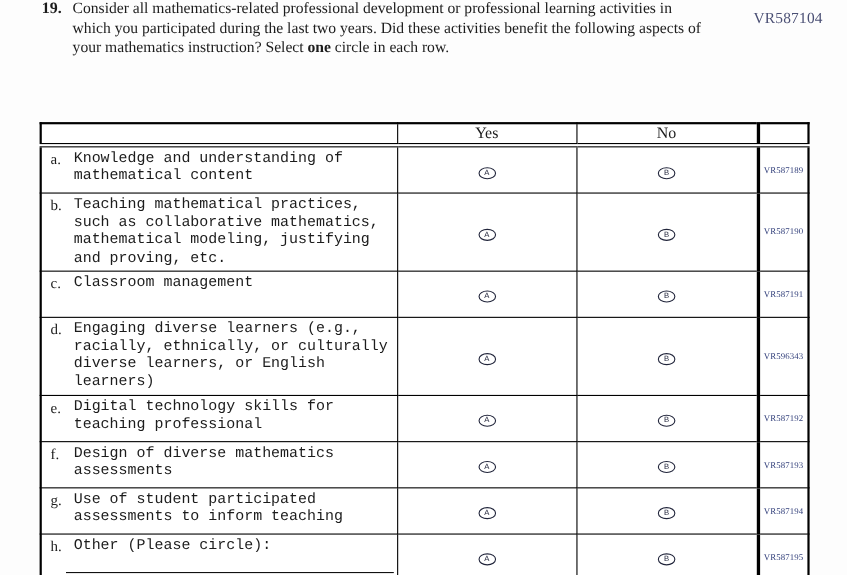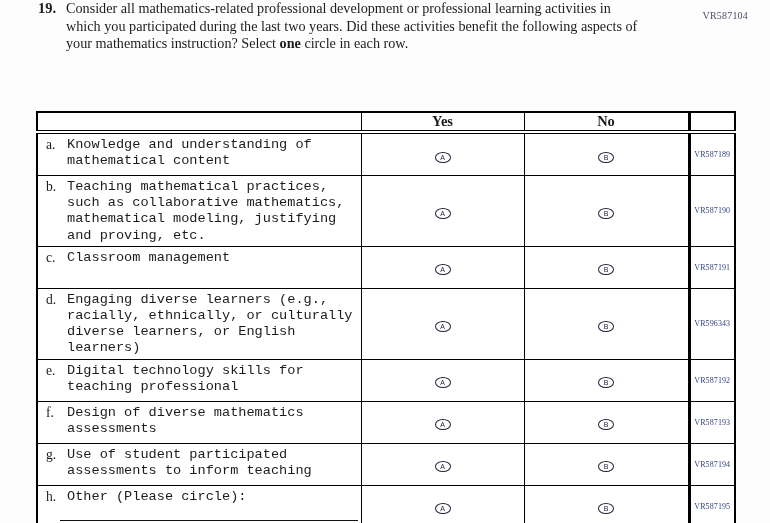--- a/index.html
+++ b/index.html
@@ -9,21 +9,21 @@
     font-family: "Liberation Serif", serif;
     color: #1c1c1c;
     position: relative;
     overflow: hidden;
   }
   .page { position: absolute; inset: 0; background: #fdfdfd; }
 
   
   .form-code {
     position: absolute; top: 10px; right: 22px;
-    font-size: 10px; letter-spacing: 0.2px;
+    font-size: 14px; letter-spacing: 0.2px;
     color: #4a4f74;
     font-family: "Liberation Serif", serif;
   }
 
   
   .question { position: absolute; left: 38px; top: 0; width: 612px; display: flex; }
   .q-num { font-weight: bold; font-size: 14.5px; width: 28px; flex: none; line-height: 17.5px; }
   .q-text { font-size: 14.2px; line-height: 17.5px; width: 578px; }
   .q-bold { font-weight: bold; }
 
@@ -38,21 +38,21 @@
   table.survey col.c-label  { width: 324px; }
   table.survey col.c-yes    { width: 163px; }
   table.survey col.c-no     { width: 165px; }
   table.survey col.c-code   { width: 46px; }
 
   table.survey { border: 2px solid #000; }
   table.survey th, table.survey td { border: 1.5px solid #000; }
 
   thead th {
     height: 15px;
-    font-size: 14.5px; font-weight: bold;
+    font-size: 14.5px; font-weight: normal;
     text-align: center; vertical-align: middle;
     border-bottom: 4px double #000 !important;
   }
   td.code-cell, th.code-cell { border-left: 3.5px solid #000 !important; }
 
   td.label-cell {
     vertical-align: top;
     padding: 3px 4px 2px 8px;
     font-size: 13.6px; line-height: 16.2px;
     position: relative;

